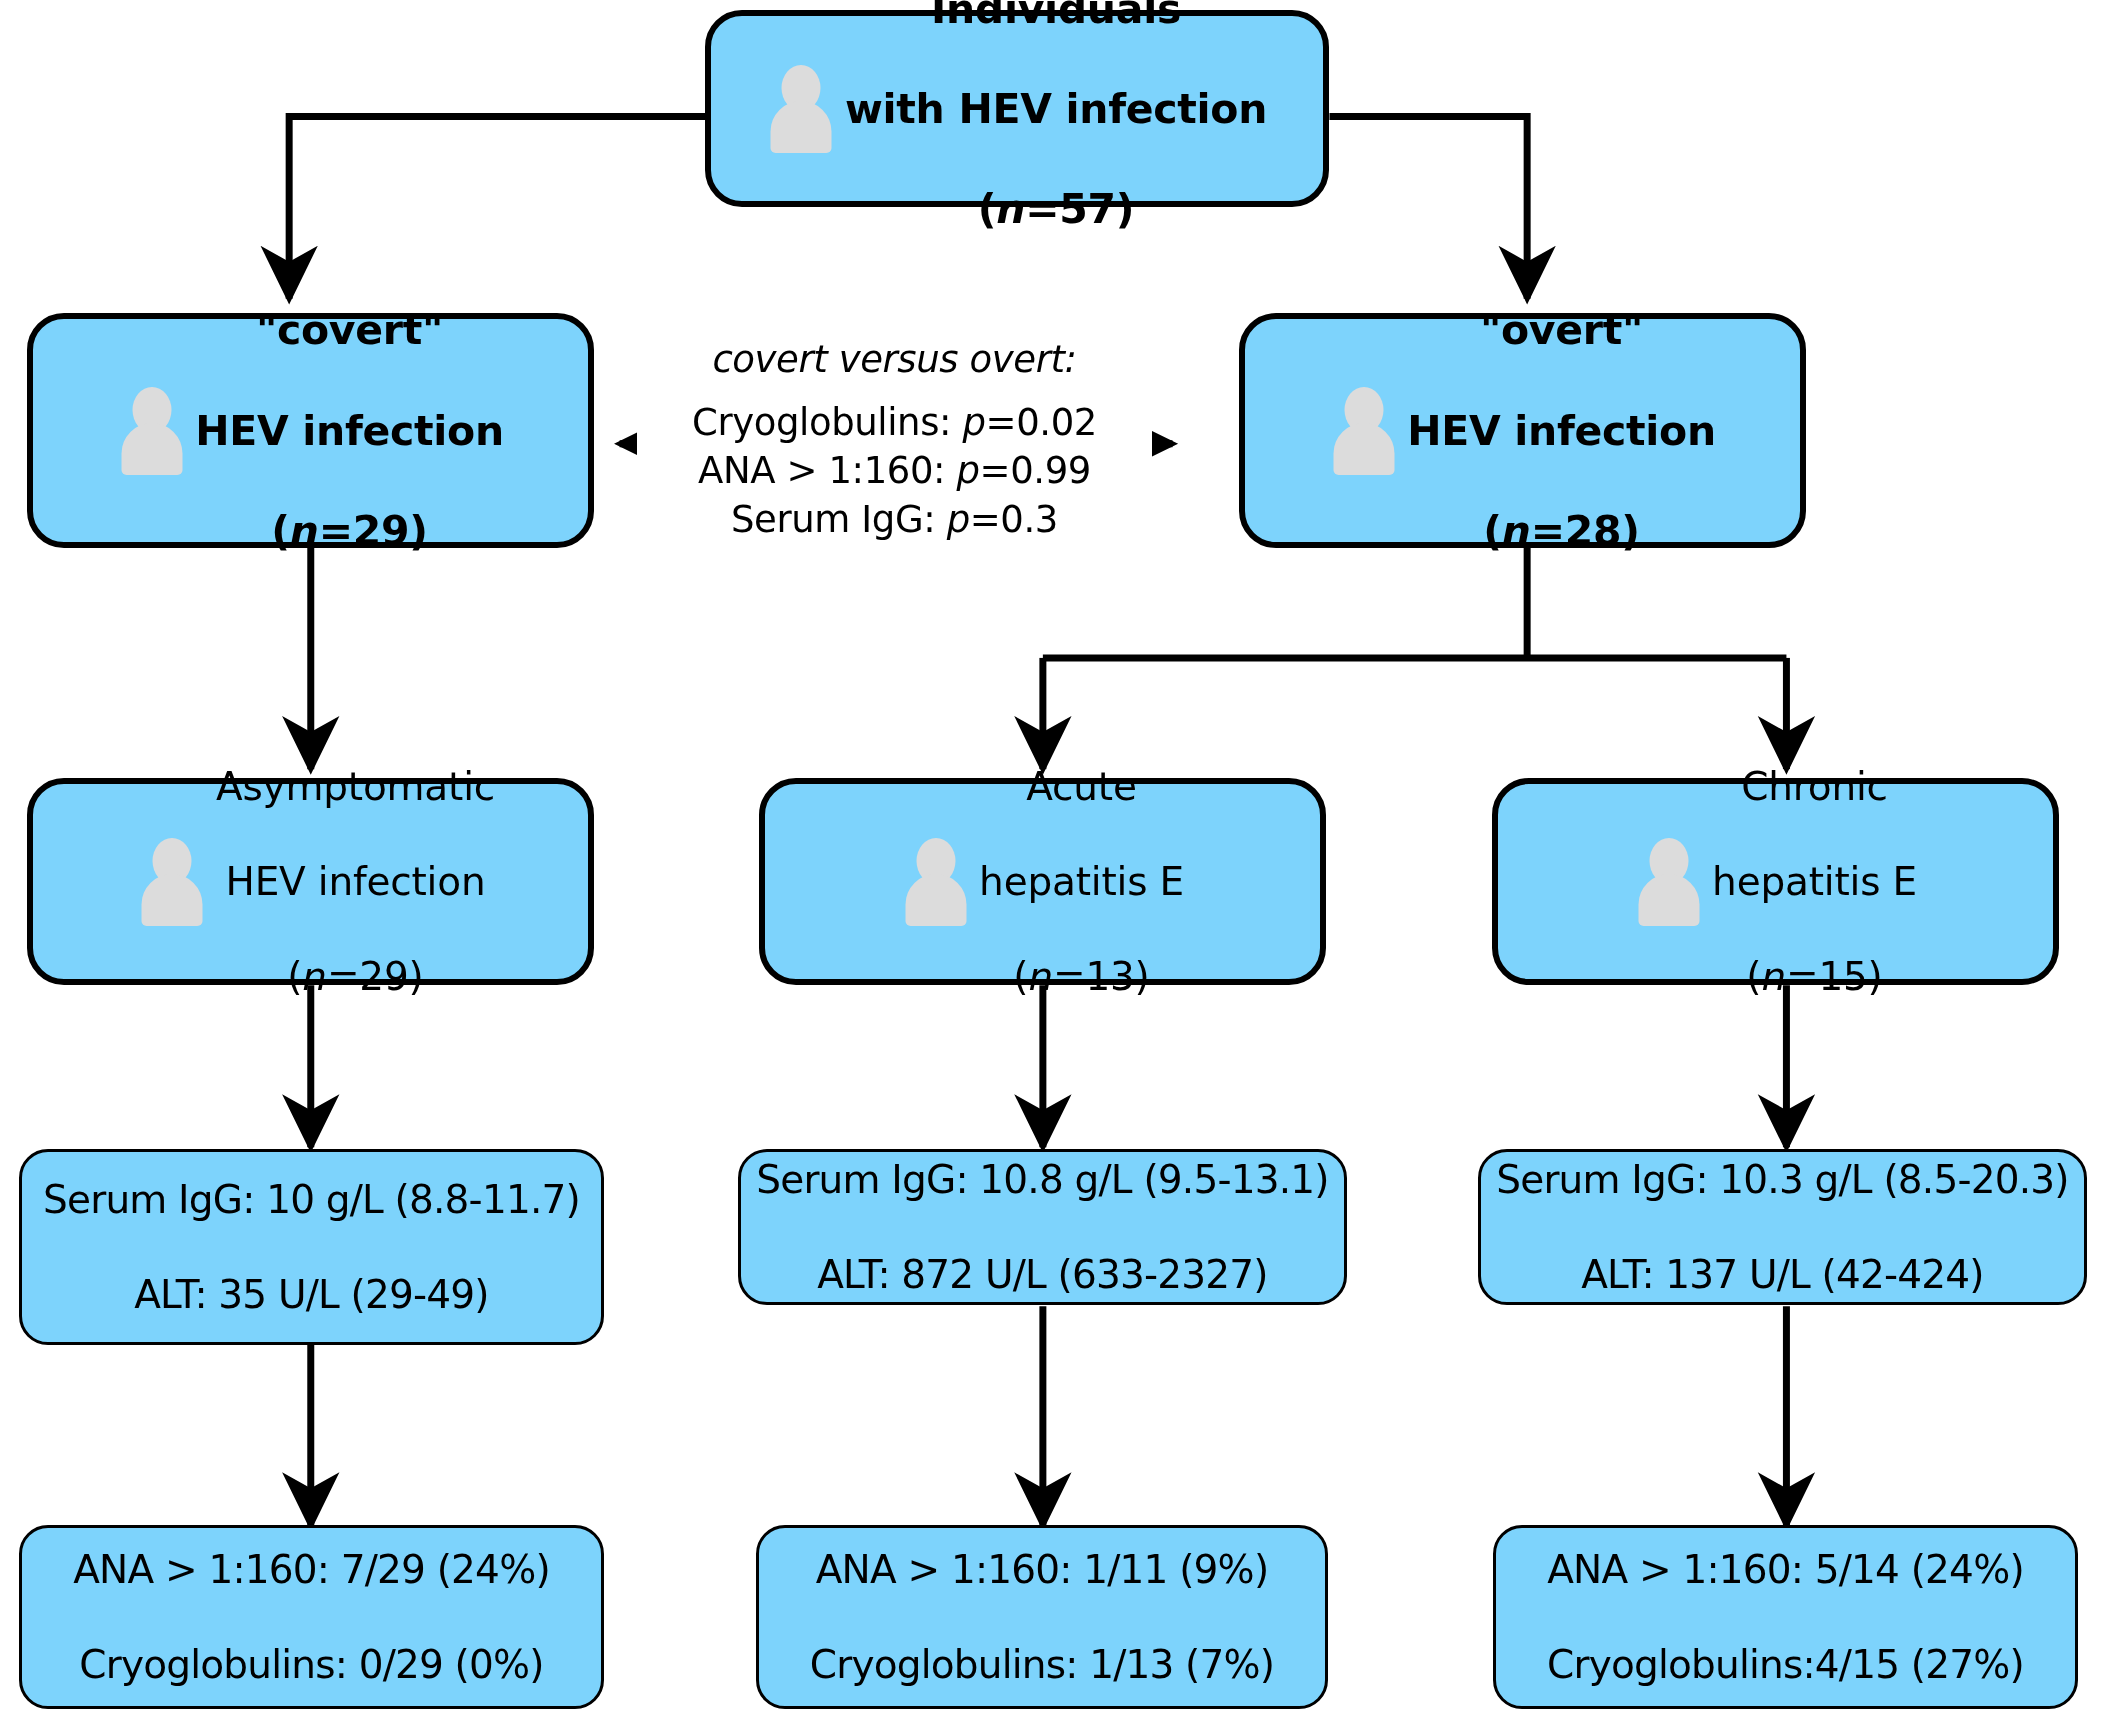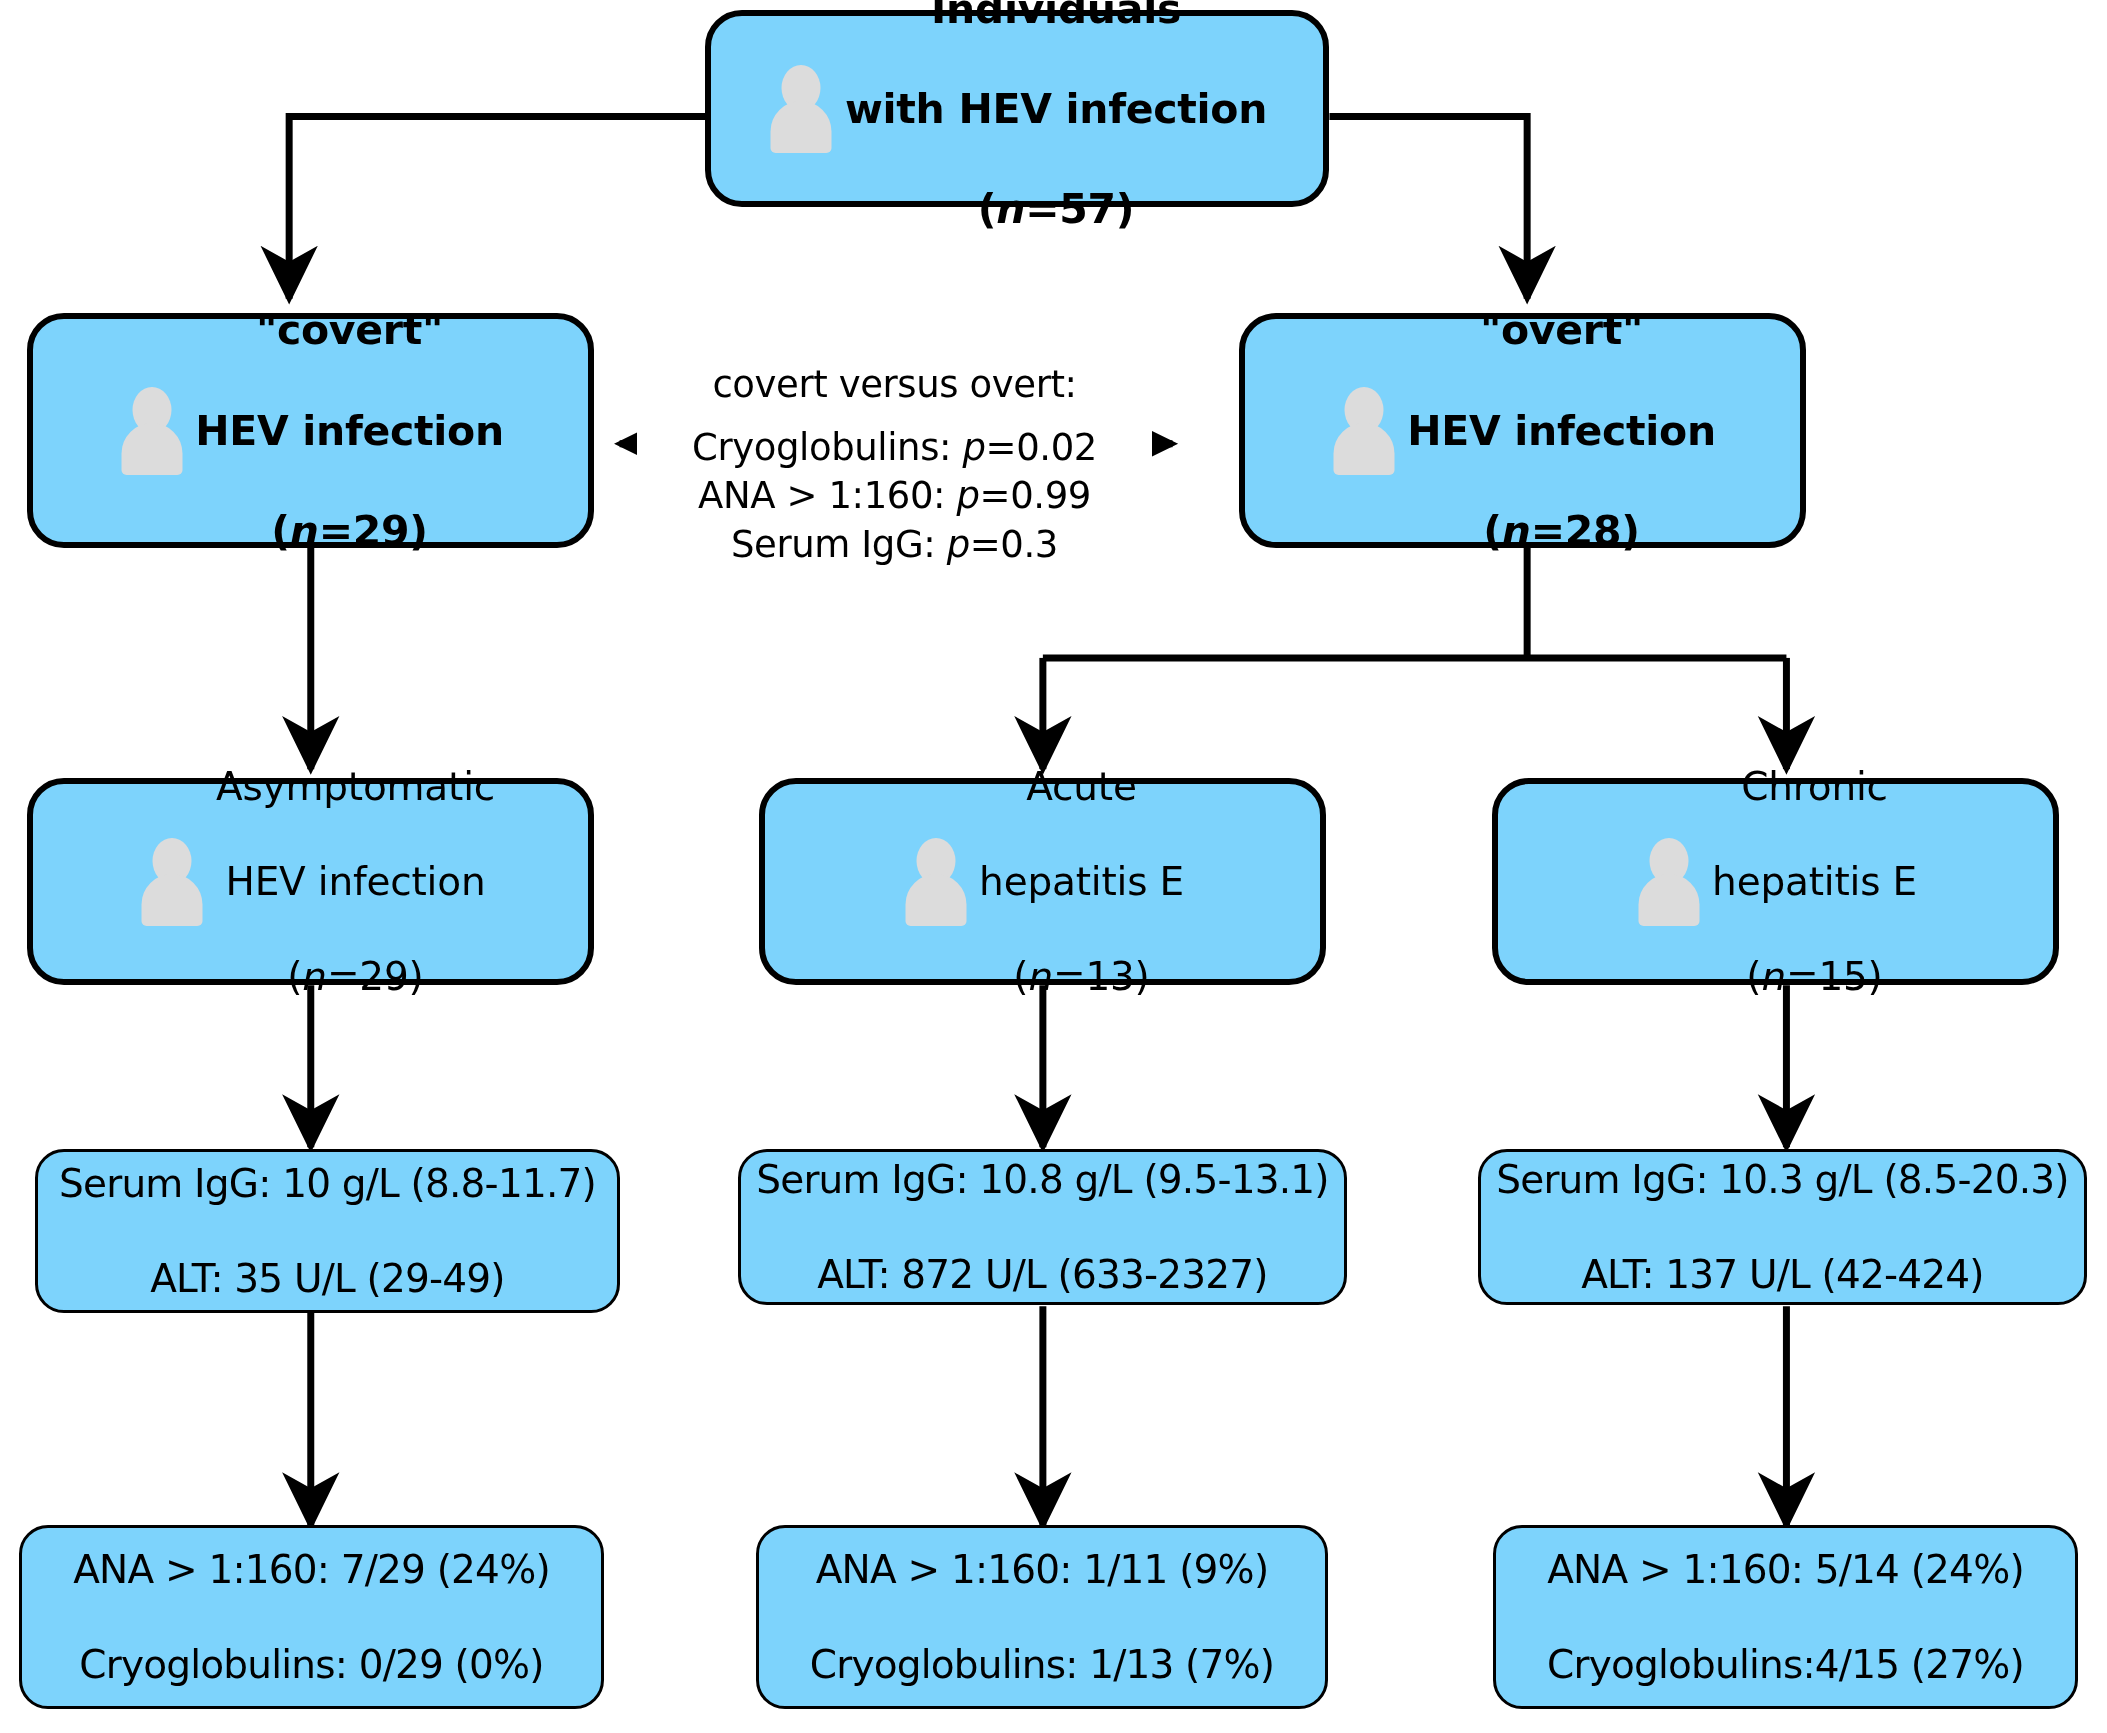--- a/index.html
+++ b/index.html
@@ -105,23 +105,23 @@
     position: absolute;
     z-index: 2;
     text-align: center;
     color: #000;
     font-size: 37px;
     line-height: 1.30;
     letter-spacing: -0.4px;
     background: #ffffff;
   }
   #compare .ital {
+    font-style: italic;
     display: block;
     margin-bottom: 15.3px;
-    margin-top: 25px;
   }
   #compare .row { display: block; white-space: nowrap; }
 </style>
 </head>
 <body>
 
 <div id="canvas">
 
   <svg id="connectors" viewBox="0 0 3317 2728" width="2108" height="1734">
     <defs>
@@ -240,21 +240,21 @@
           <div class="body"></div>
       </div>
       <div class="label plain">
         <div>Chronic</div>
         <div>hepatitis E</div>
         <div><span>(</span><span class="nval">n</span><span>=15)</span></div>
       </div>
     </div>
   </div>
 
-  <div class="node thin" style="left:19px; top:1149px; width:585px; height:164px;margin-left:16px;">
+  <div class="node thin" style="left:19px; top:1149px; width:585px; height:196px;">
     <div class="label data">
       <div>Serum IgG: 10 g/L (8.8-11.7)</div>
       <div>ALT: 35 U/L (29-49)</div>
     </div>
   </div>
 
   <div class="node thin" style="left:738px; top:1149px; width:609px; height:156px;">
     <div class="label data">
       <div>Serum IgG: 10.8 g/L (9.5-13.1)</div>
       <div>ALT: 872 U/L (633-2327)</div>

